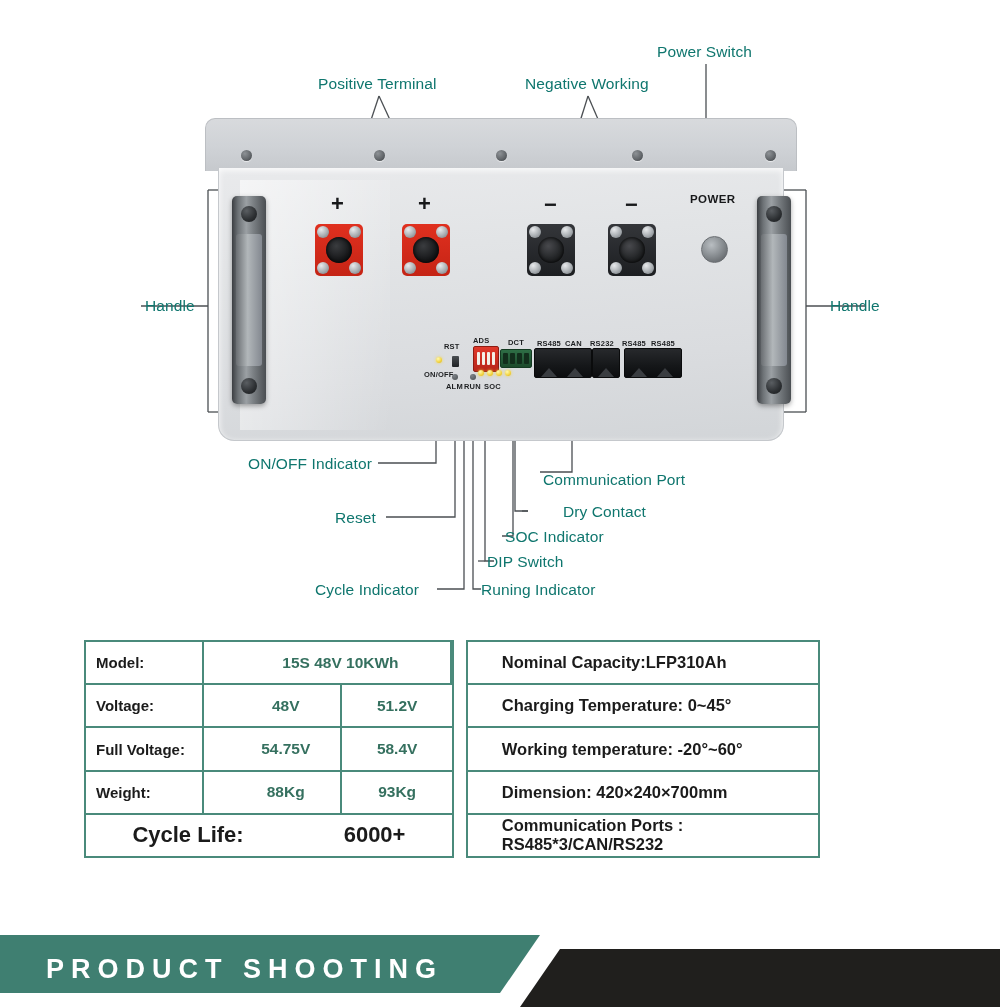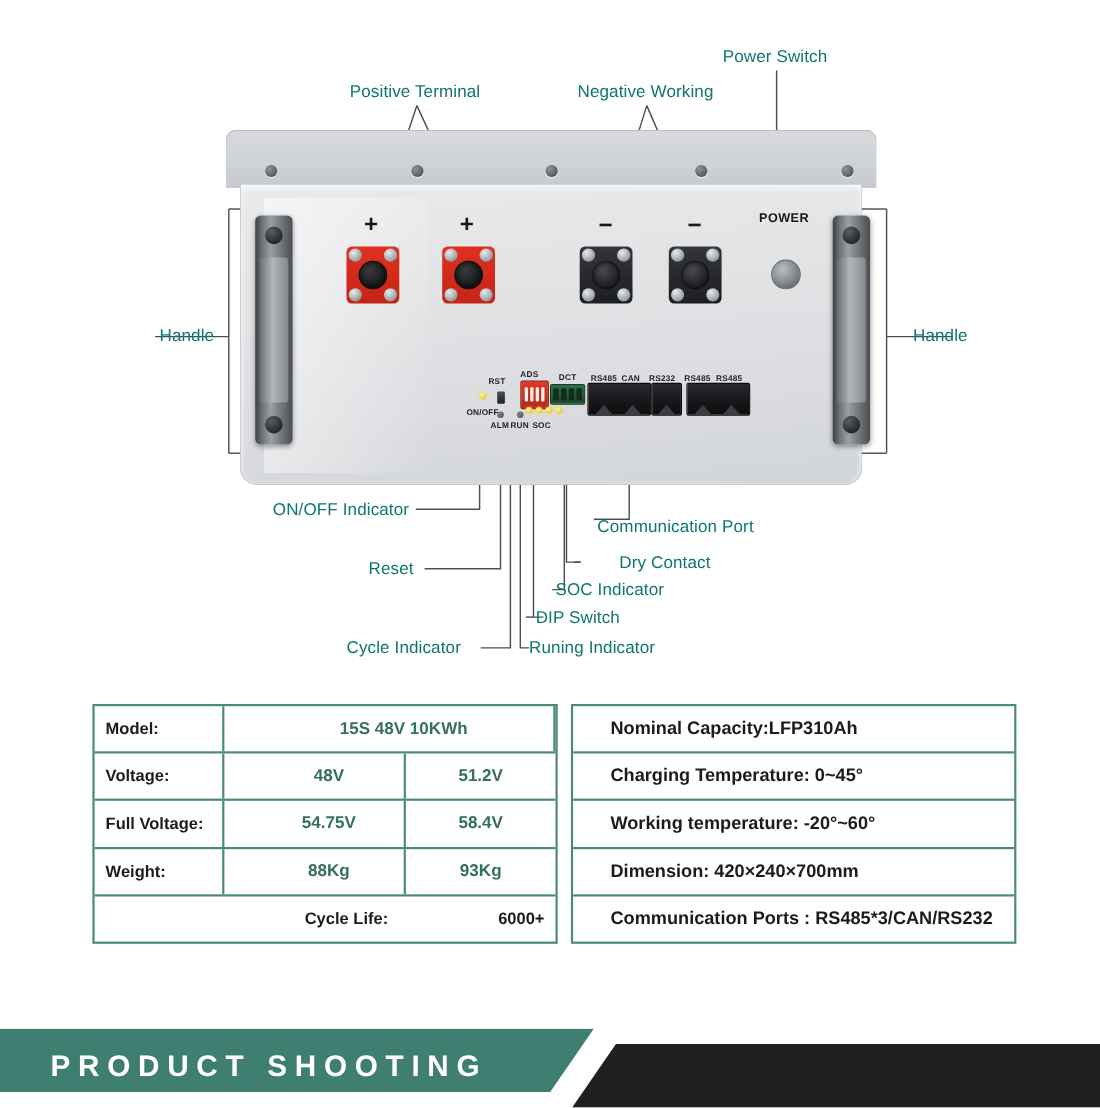--- a/index.html
+++ b/index.html
@@ -137,36 +137,36 @@
     background:linear-gradient(180deg,#27292c 0%,#151719 60%,#0c0d0f 100%);
     border:1px solid #0a0b0c;
   }
   .port .jack{
     position:absolute;bottom:0;width:0;height:0;
     border-left:8px solid transparent;border-right:8px solid transparent;
     border-bottom:9px solid #3a3d41;
   }
 
   
-  #specs{position:absolute;left:84px;top:640px;width:840px;height:218px;
+  #specs{position:absolute;left:84px;top:640px;width:736px;height:218px;
     display:flex;gap:12px;}
   .tbl{border:2px solid #4a8a7b;background:#fff;box-sizing:border-box;}
   .tbl-left{width:424px;display:flex;flex-direction:column;}
   .tbl-right{width:406px;display:flex;flex-direction:column;}
   .trow{display:flex;border-bottom:2px solid #4a8a7b;flex:1;}
   .trow:last-child{border-bottom:none;}
   .tcell{
     display:flex;align-items:center;
     font-size:15px;box-sizing:border-box;padding:0 10px;
   }
   .tcell.lbl{width:118px;border-right:2px solid #4a8a7b;color:#1b1b1b;font-weight:700;}
   .tcell.val{flex:1;justify-content:center;color:#35705f;font-weight:700;font-size:15.5px;}
   .tcell.val.mid{border-right:2px solid #4a8a7b;padding-left:37px;}
-  .trow.cycle .tcell{width:100%;justify-content:flex-end;color:#1b1b1b;
-    font-weight:700;font-size:15px;border-right:none;}
+  .trow.cycle .tcell{width:100%;justify-content:center;color:#1b1b1b;
+    font-weight:700;font-size:22px;border-right:none;}
   .trow.cycle .cyc-val{margin-left:100px;font-weight:700;color:#1b1b1b;}
   .trow.full .tcell{
     width:100%;justify-content:flex-start;color:#1b1b1b;font-weight:700;
     font-size:16.5px;padding-left:34px;border-right:none;
   }
 
   
   #banner{position:absolute;left:0;top:935px;width:884px;height:72px;padding-left:16px;}
   .band-teal{
     position:absolute;left:0;top:0;width:540px;height:58px;

